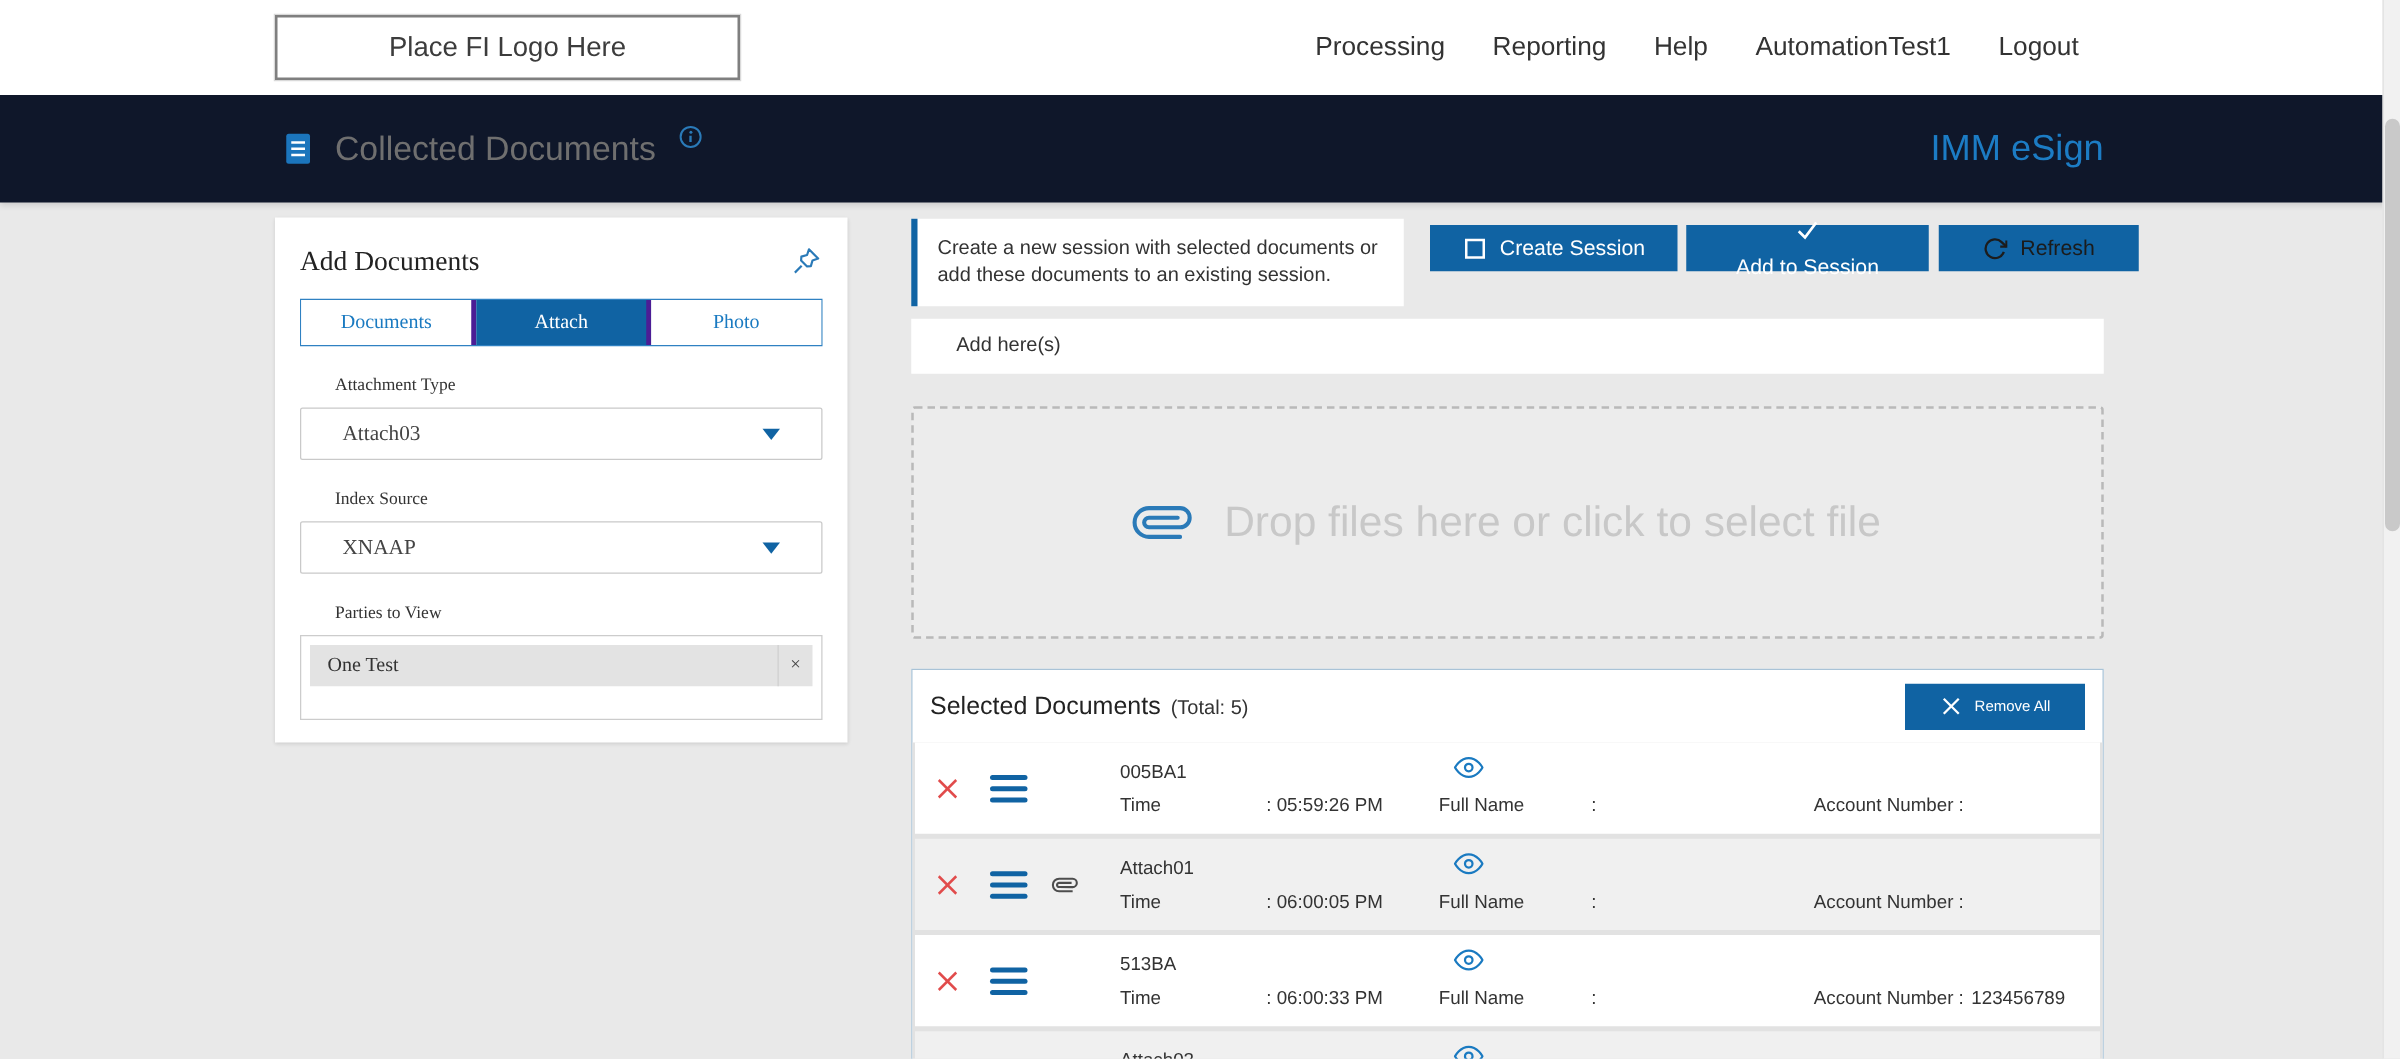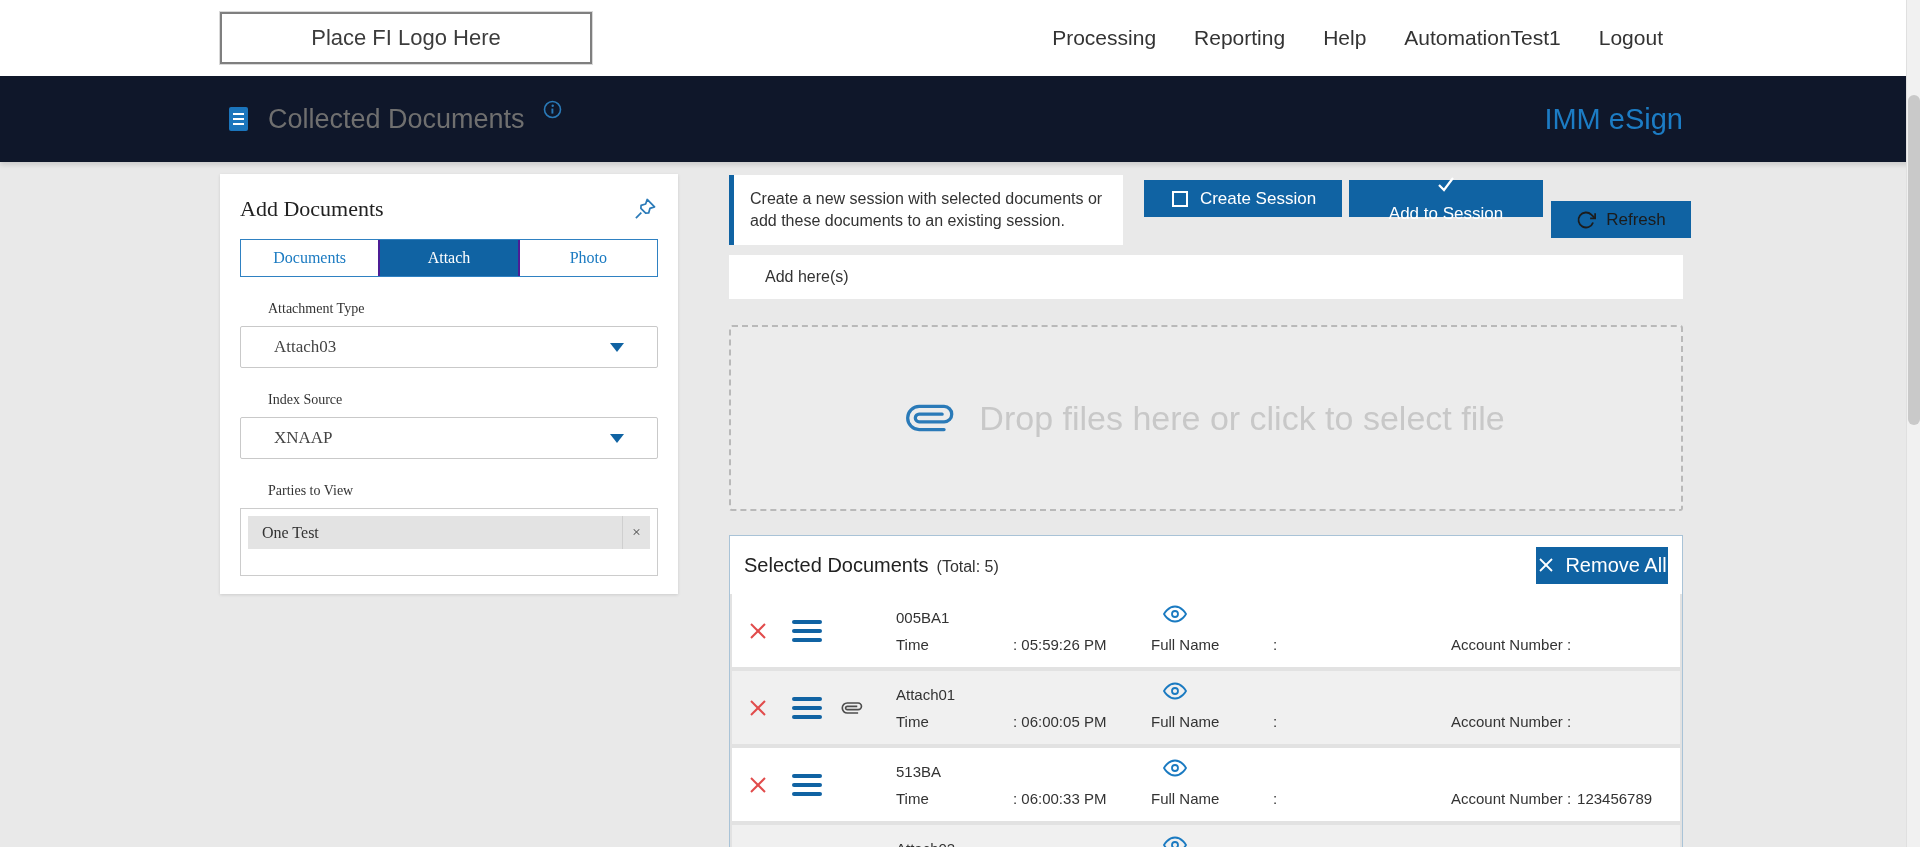--- a/index.html
+++ b/index.html
@@ -24,21 +24,21 @@
            font-size:29px; color:#1c7cc4; }
 
   
   .add-card { position:absolute; left:220px; top:174px; width:458px; height:420px; background:#fff;
               box-shadow:0 1px 3px rgba(0,0,0,0.12); padding:0 20px;font-family:Liberation Serif, serif; }
   .add-card-header { display:flex; justify-content:space-between; align-items:center; margin-top:20px; height:30px; }
   .add-title { font-size:22px; color:#222; }
   .pin-btn { cursor:pointer; }
   .tabs { display:flex; margin-top:15px; height:38px; border:1px solid #2f81c2; }
   .tab { flex:1; display:flex; align-items:center; justify-content:center; font-size:16px; color:#1a7ac1;
-         background:#fff; border-right:2px solid #4c1d95; cursor:pointer; }
+         background:#fff; border-right:4px solid #4c1d95; cursor:pointer; }
   .tab:last-child { border-right:none; }
   .tab.active { background:#1063a3; color:#fff; }
   .field-label { margin-top:24px; font-size:14px; color:#333;margin-left:28px; }
   .select { margin-top:9px; height:42px; border:1px solid #c9c9c9; background:#fff; display:flex;
             align-items:center; justify-content:space-between; padding:0 33px; font-size:17px; color:#444;
             cursor:pointer; border-radius:2px; }
   .caret { width:0; height:0; border-left:7px solid transparent; border-right:7px solid transparent;
            border-top:9px solid #1063a3; }
   .parties-box { margin-top:9px; height:68px; border:1px solid #ccc; background:#fff; padding:7px; }
   .party-tag { height:33px; background:#e3e3e3; display:flex; align-items:stretch; }
@@ -46,37 +46,37 @@
   .party-x { width:28px; display:flex; align-items:center; justify-content:center; font-size:15px; color:#444;
              border-left:1px solid #cfcfcf; cursor:pointer; }
 
   
   .note-box { position:absolute; left:729px; top:175px; width:394px; min-height:70px; background:#fff;
               border-left:5px solid #1063a3; padding:13px 16px; font-size:16px; color:#333; line-height:22px; }
   .btn { position:absolute; top:180px; height:37px; background:#1063a3; color:#fff; display:flex;
          align-items:center; justify-content:center; gap:10px; font-size:17px; cursor:pointer; }
   .btn-create { left:1144px; width:198px; }
   .btn-addsess { left:1349px; width:194px;flex-direction:column; }
-  .btn-refresh { left:1551px; width:140px; color:#1b1b1b;margin-top:21px; }
+  .btn-refresh { left:1551px; width:160px; color:#1b1b1b; }
   .addfiles-bar { position:absolute; left:729px; top:255px; width:954px; height:44px; background:#fff;
                   display:flex; align-items:center; padding-left:36px; font-size:16px; color:#333; cursor:pointer; }
   .dropzone { position:absolute; left:729px; top:325px; width:954px; height:186px; border:2px dashed #b9b9b9;
               border-radius:3px; background:#ececec; display:flex; align-items:center; justify-content:center;
               gap:26px; cursor:pointer; }
   .dropzone-text { font-size:34px; color:#c8c8c8; }
 
   
   .docs-panel { position:absolute; left:729px; top:535px; width:954px; height:420px; background:#fff;
                 border:1px solid #a9c3d7; }
   .docs-header { height:58px; display:flex; align-items:center; justify-content:space-between; padding:0 14px; }
   .docs-title-wrap { display:flex; align-items:baseline; gap:8px; }
   .docs-title { font-size:20px; color:#222; }
   .docs-total { font-size:16px; color:#333; }
-  .btn-remove-all { position:static; width:132px; height:37px; background:#1063a3; color:#fff; display:flex;
-                    align-items:center; justify-content:center; gap:10px; font-size:20px; cursor:pointer; }
+  .btn-remove-all { position:static; width:144px; height:37px; background:#1063a3; color:#fff; display:flex;
+                    align-items:center; justify-content:center; gap:10px; font-size:12px; cursor:pointer; }
   .docs-rows { display:flex; flex-direction:column; gap:4px; background:#e2e2e2; padding:0 2px 2px; }
   .doc-row { height:73px; background:#fff; display:flex; }
   .doc-row.alt { background:#f0f0f0; }
   .col-x { width:52px; display:flex; align-items:center; justify-content:center; cursor:pointer; }
   .col-grip { width:46px; display:flex; align-items:center; justify-content:center; cursor:grab; }
   .grip { display:flex; flex-direction:column; gap:5px; }
   .grip span { display:block; width:30px; height:4px; background:#1063a3; border-radius:2px; }
   .col-clip { width:44px; display:flex; align-items:center; justify-content:center; }
   .col-main { width:277px; padding:12px 0 0 22px; }
   .row-title { font-size:15px; color:#333; height:24px; line-height:24px; }

